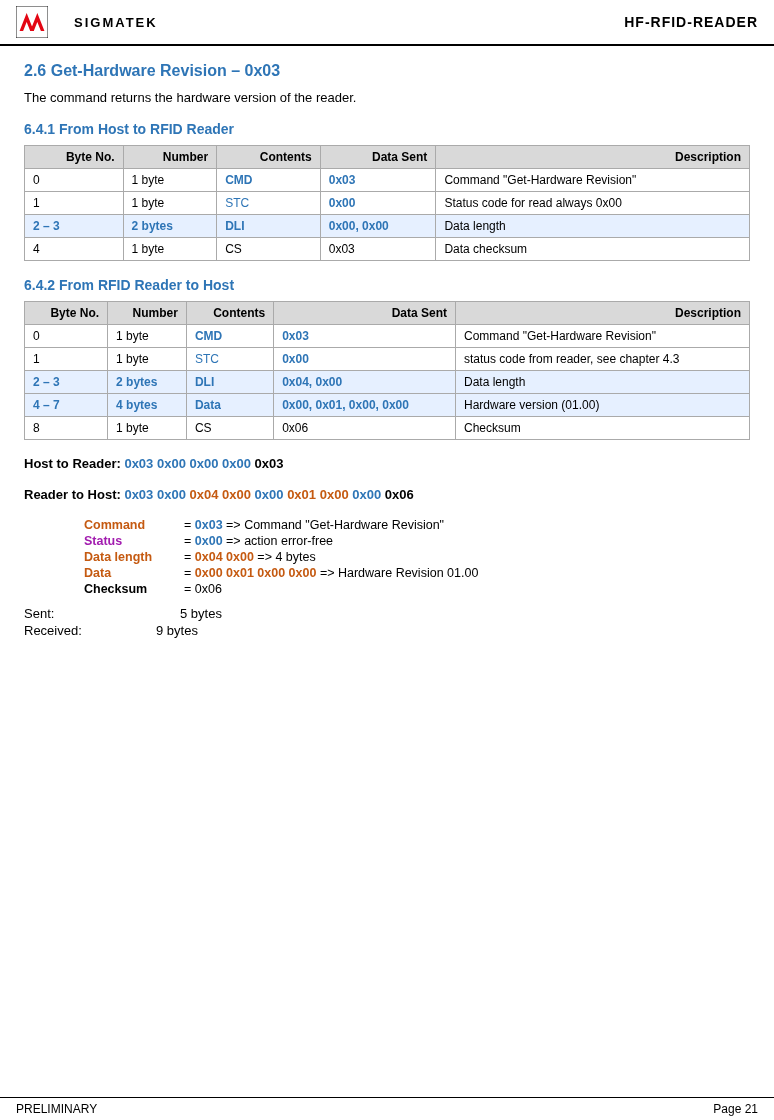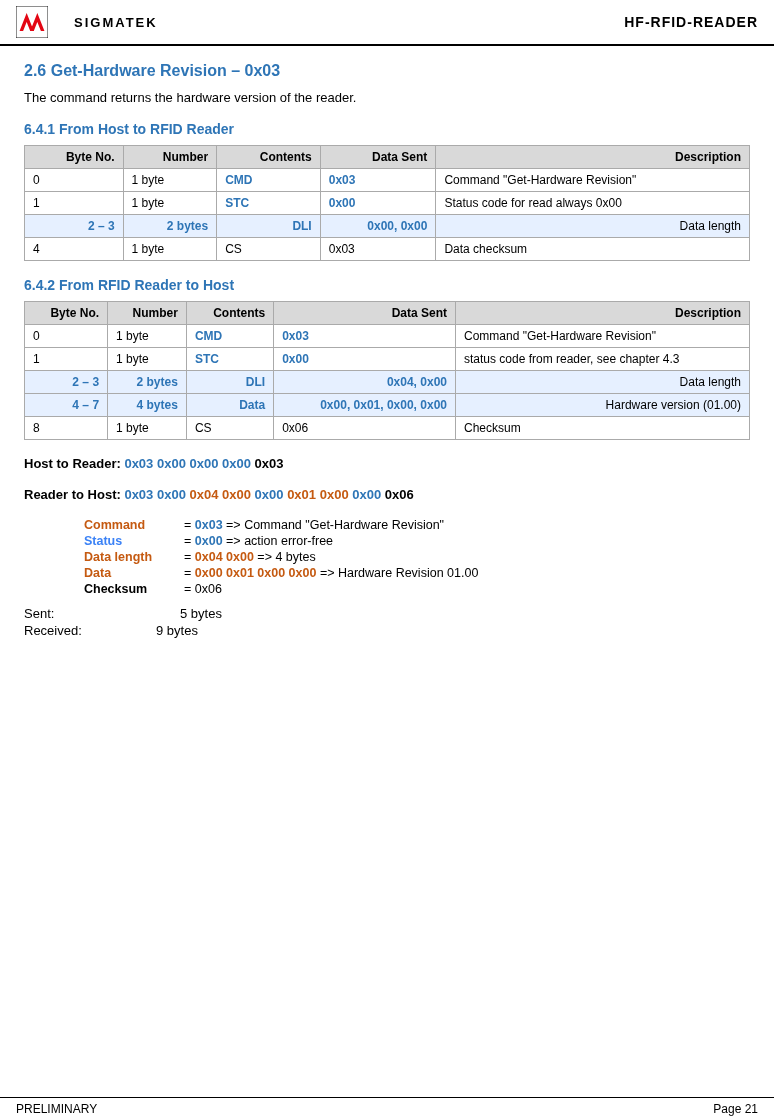--- a/index.html
+++ b/index.html
@@ -60,24 +60,23 @@
       padding: 4px 8px;
       font-weight: bold;
       text-align: right;
     }
     table td {
       border: 1px solid #aaa;
       padding: 4px 8px;
     }
     .row-highlight {
       background: #e6f0ff;
-      text-align: right;
     }
     .cmd { color: #2e75b6; font-weight: bold; }
-    .stc { color: #2e75b6; font-weight: bold; }
+    .stc { color: #2e75b6; font-weight: normal; }
     .dli { color: #2e75b6; font-weight: bold; }
     .data-col { color: #2e75b6; font-weight: bold; }
     .val-blue { color: #2e75b6; font-weight: bold; }
     .host-to-reader {
       font-weight: bold;
       font-size: 13px;
       margin-bottom: 6px;
     }
     .reader-to-host {
       font-weight: bold;
@@ -260,21 +259,21 @@
     </div>
 
     <div class="spacer"></div>
 
     <div class="example-block" id="example-rows-container">
     <div class="example-row">
           <span class="example-label" style="color: rgb(197, 90, 17);">Command</span>
           <span class="example-value"><span> = </span><span style="color: rgb(46, 117, 182); font-weight: bold;">0x03</span><span> =&gt; Command "Get-Hardware Revision"</span></span>
         </div>
         <div class="example-row">
-          <span class="example-label" style="color: #3b82f6;">Status</span>
+          <span class="example-label" style="color: #a21caf;">Status</span>
           <span class="example-value"><span> = </span><span style="color: rgb(46, 117, 182); font-weight: bold;">0x00</span><span> =&gt; action error-free</span></span>
         </div>
         <div class="example-row">
           <span class="example-label" style="color: rgb(197, 90, 17);">Data length</span>
           <span class="example-value"><span> = </span><span style="color: rgb(197, 90, 17); font-weight: bold;">0x04 0x00</span><span> =&gt; 4 bytes</span></span>
         </div>
         <div class="example-row">
           <span class="example-label" style="color: rgb(197, 90, 17);">Data</span>
           <span class="example-value"><span> = </span><span style="color: rgb(197, 90, 17); font-weight: bold;">0x00 0x01 0x00 0x00</span><span> =&gt; Hardware Revision 01.00</span></span>
         </div>

